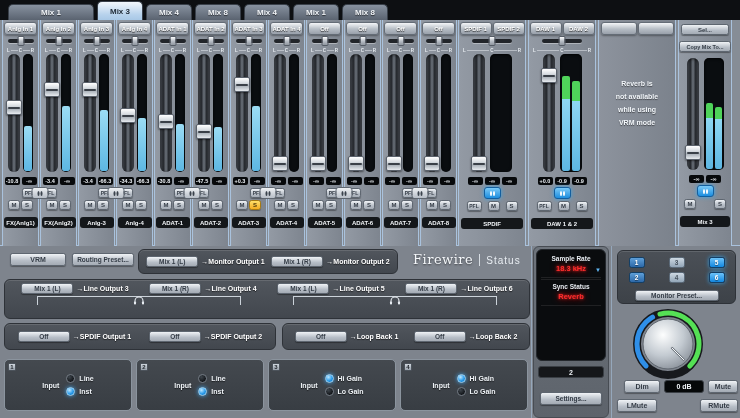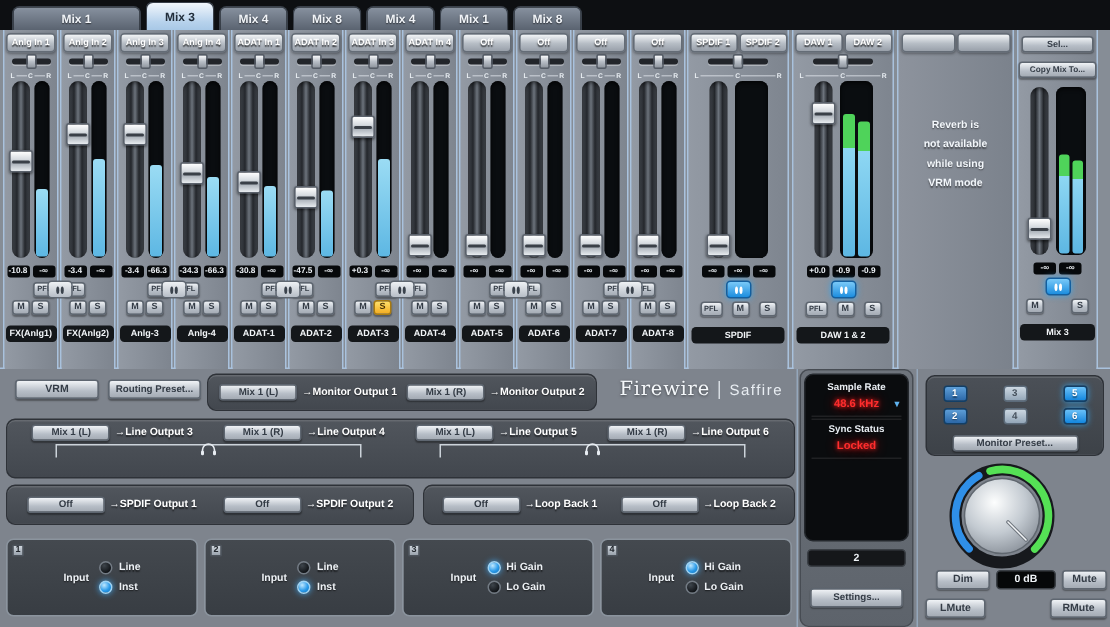--- a/index.html
+++ b/index.html
@@ -735,21 +735,21 @@
         </div>
         <div class="route">
           <button class="btn routebtn">Mix 1 (R)</button>
           <span class="routedst">→Monitor Output 2</span>
         </div>
       </div>
 
     <div class="logo" style="left:413px;top:6px;">
       <span class="brand">Firewire</span>
       <span class="bar"></span>
-      <span class="product">Saffire</span>
+      <span class="product">Status</span>
     </div>
 
     <div class="dpanel" style="left:4px;top:33px;width:526px;height:40px;padding:3px 6px 0;" id="lineOutPanel">
       <div style="display:flex;justify-content:space-around;" id="lineOutRow">
           <div class="route">
             <button class="btn routebtn">Mix 1 (L)</button>
             <span class="routedst">→Line Output 3</span>
           </div>
           <div class="route">
             <button class="btn routebtn">Mix 1 (R)</button>
@@ -875,28 +875,28 @@
               </div>
             </div>
           </div>
         </div>
       </div>
 
     <div class="statuscol" style="left:533px;top:0px;width:76px;height:172px;"></div>
     <div class="status" style="left:536px;top:3px;width:70px;height:112px;">
       <div class="strow">
           <div class="stlabel">Sample Rate</div>
-        <div class="stvalue">48.6 kHz</div>
+        <div class="stvalue">18.3 kHz</div>
         <span class="dd">▼</span>
         </div>
       <div class="stsep"></div>
       <div class="stsep"></div>
       <div class="strow">
           <div class="stlabel">Sync Status</div>
-        <div class="stvalue">Locked</div>
+        <div class="stvalue">Reverb</div>
         </div>
       <div class="stsep"></div>
     </div>
     <div class="unitbox" style="left:538px;top:120px;width:66px;height:12px;">2</div>
     <button class="btn" style="position:absolute;left:540px;top:146px;width:62px;height:13px;font-size:6.5px;">Settings...</button>
 
     <div class="mpanel" style="left:617px;top:4px;width:119px;height:54px;">
       <div class="mbtns" id="mbtns">
           <button class="mbtn mid">1</button>
           <button class="mbtn off">3</button>

